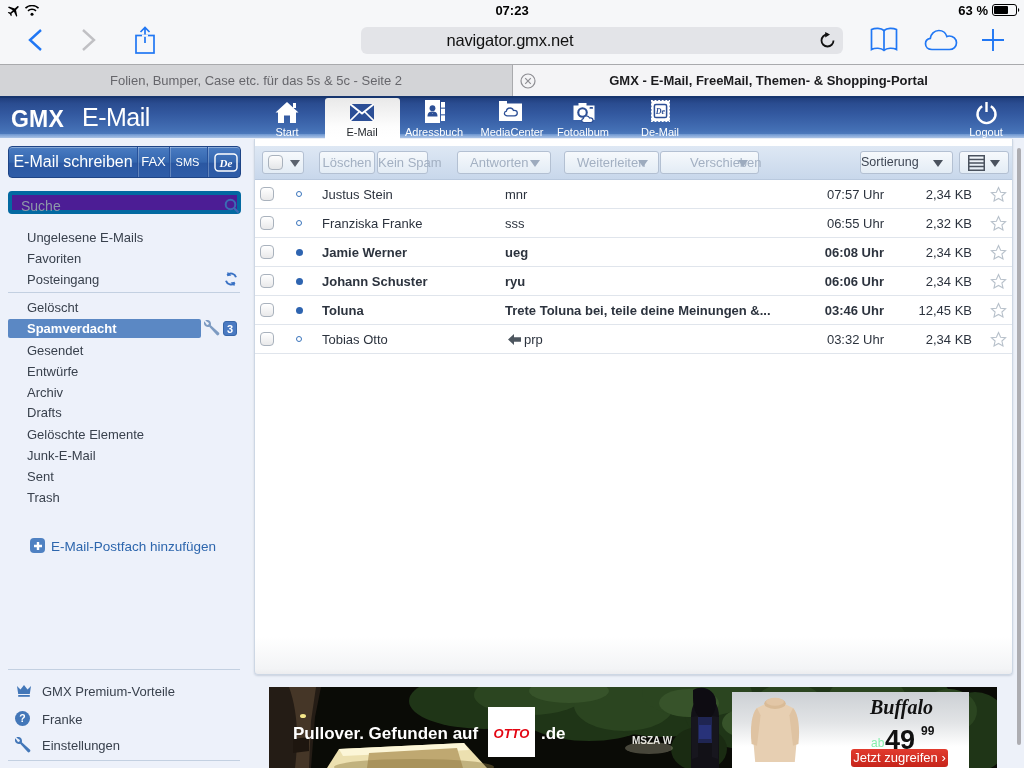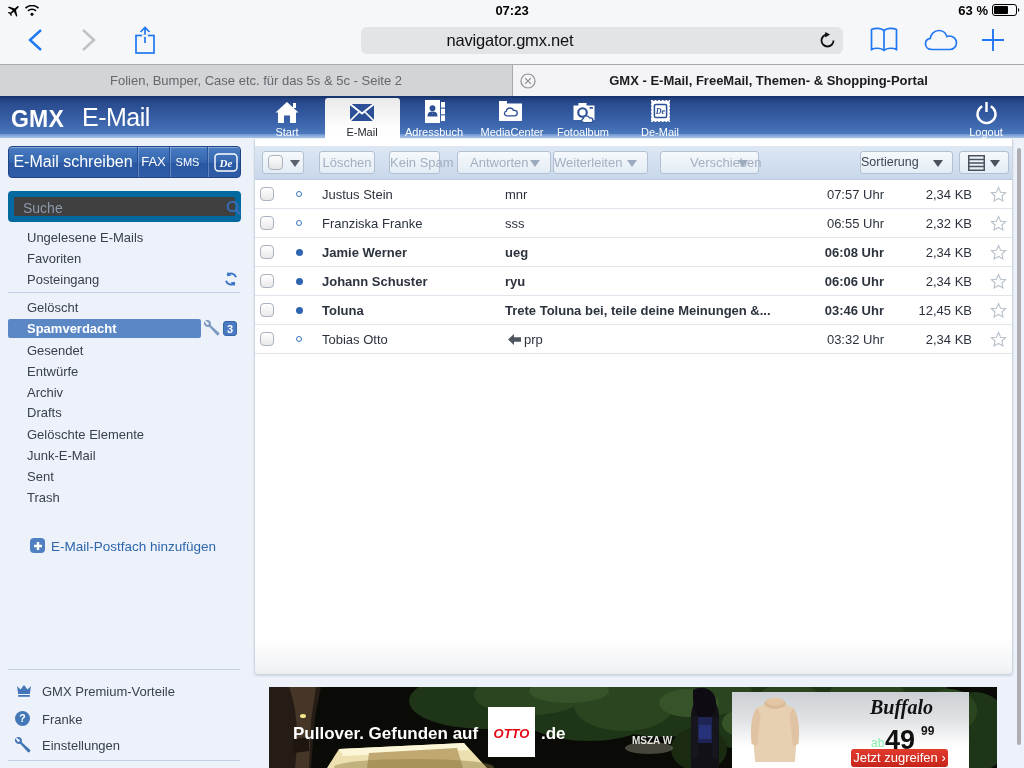--- a/index.html
+++ b/index.html
@@ -19,21 +19,21 @@
 
 #gmxhead{position:absolute;left:0;top:96px;width:1024px;height:38px;background:linear-gradient(180deg,#203e7d 0%,#2a4c90 15%,#3359a0 45%,#4470b5 90%,#4d7abc 100%);border-top:2px solid #16356e}
 #strip{position:absolute;left:0;top:134px;width:1024px;height:4px;background:linear-gradient(180deg,#6b94cf,#aac3e6)}
 #gmxlogo{position:absolute;left:11px;top:106px;color:#fff;font-size:23px;font-weight:bold;letter-spacing:0.2px}
 #gmxtitle{position:absolute;left:82px;top:103px;color:#fff;font-size:25px;font-weight:normal;letter-spacing:-0.5px}
 #emailtab{position:absolute;left:325px;top:98px;width:75px;height:41px;background:linear-gradient(180deg,#e9e9e9,#fdfdfd 70%,#fff);border-radius:3px 3px 0 0;z-index:3}
 
 #sidebar{position:absolute;left:0;top:139px;width:250px;height:629px;background:#edf1fa}
 #composeBtn{position:absolute;left:8px;top:146px;width:233px;height:32px;border-radius:4px;background:linear-gradient(180deg,#4a7cc2 0%,#3466af 50%,#2a57a2 55%,#2f5da8 100%);border:1px solid #1e4486;box-shadow:inset 0 1px 0 rgba(255,255,255,.35)}
 #composeBtn .seg{position:absolute;top:0;height:100%;color:#fff}
-#searchbox{position:absolute;left:8px;top:191px;width:233px;height:31px;background:#404040;border:6px solid #0369a1;border-radius:4px}
+#searchbox{position:absolute;left:8px;top:191px;width:233px;height:23px;background:#4c1d95;border:4px solid #0369a1;border-radius:4px}
 .folders{position:absolute;left:0;width:250px;color:#39414d;font-size:13px}
 .folder{position:absolute;left:27px;white-space:nowrap}
 .sepline{position:absolute;left:8px;width:232px;height:1px;background:#c3d0e1}
 #selRow{position:absolute;left:8px;top:319px;width:193px;height:19px;background:#5b88c4;border-radius:2px;color:#fff;font-weight:bold;font-size:13px;line-height:19px;padding-left:19px}
 #badge3{position:absolute;left:223px;top:321px;width:14px;height:15px;background:#4a7ac2;border:1px solid #3766a8;border-radius:3px;color:#fff;font-size:11px;font-weight:bold;text-align:center;line-height:15px}
 .botlink{position:absolute;left:42px;font-size:13px;color:#39414d;white-space:nowrap}
 
 #panel{position:absolute;left:254px;top:139px;width:759px;height:536px;background:linear-gradient(180deg,#fff 93%,#f3f4f6 99%,#ececef);border:1px solid #cdd7e4;border-top:none;border-radius:0 0 4px 4px;box-shadow:0 1px 2px rgba(150,160,180,.4)}
 #toolbar{position:absolute;left:0;top:7px;width:757px;height:34px;background:linear-gradient(180deg,#dee8f4,#c8d7eb);border-bottom:1px solid #b9c9de}
 .tbtn{position:absolute;top:5px;height:23px;border:1px solid #b3c0d2;border-radius:3px;background:linear-gradient(180deg,#f6f9fc,#e3ecf5);font-size:13px;color:#a3b0c2;text-align:center;line-height:21px;white-space:nowrap}
@@ -257,27 +257,27 @@
 
 <div id="panel">
   <div id="toolbar">
     <div class="tbtn" style="left:7px;width:42px">
       <div style="position:absolute;left:5px;top:3px;width:15px;height:15px;border:1px solid #a9b2bd;border-radius:4px;background:linear-gradient(180deg,#fdfdfd,#e4e6e8)"></div>
       <svg style="position:absolute;left:27px;top:8px" width="10" height="7" viewBox="0 0 10 7">
           <path d="M0 0 L10 0 L5 7 Z" fill="#5a626e"></path>
         </svg>
     </div>
     <div class="tbtn" style="left:64px;width:56px">Löschen</div>
-    <div class="tbtn" style="left:134px;width:51px">Kein Spam</div>
+    <div class="tbtn" style="left:122px;width:51px">Kein Spam</div>
     <div class="tbtn" style="left:202px;width:94px;text-align:left;padding-left:12px">Antworten
       <svg style="position:absolute;right:10px;top:8px" width="10" height="7" viewBox="0 0 10 7">
           <path d="M0 0 L10 0 L5 7 Z" fill="#9dabbe"></path>
         </svg>
     </div>
-    <div class="tbtn" style="left:298px;width:95px;text-align:left;">Weiterleiten
+    <div class="tbtn" style="left:309px;width:95px;text-align:left;padding-left:12px">Weiterleiten
       <svg style="position:absolute;right:10px;top:8px" width="10" height="7" viewBox="0 0 10 7">
           <path d="M0 0 L10 0 L5 7 Z" fill="#9dabbe"></path>
         </svg>
     </div>
     <div class="tbtn" style="left:405px;width:99px;text-align:left;padding-left:29px">Verschieben
       <svg style="position:absolute;right:10px;top:8px" width="10" height="7" viewBox="0 0 10 7">
           <path d="M0 0 L10 0 L5 7 Z" fill="#9dabbe"></path>
         </svg>
     </div>
     <div class="tbtn on" style="left:605px;width:93px;text-align:left;font-size:12.5px">Sortierung

